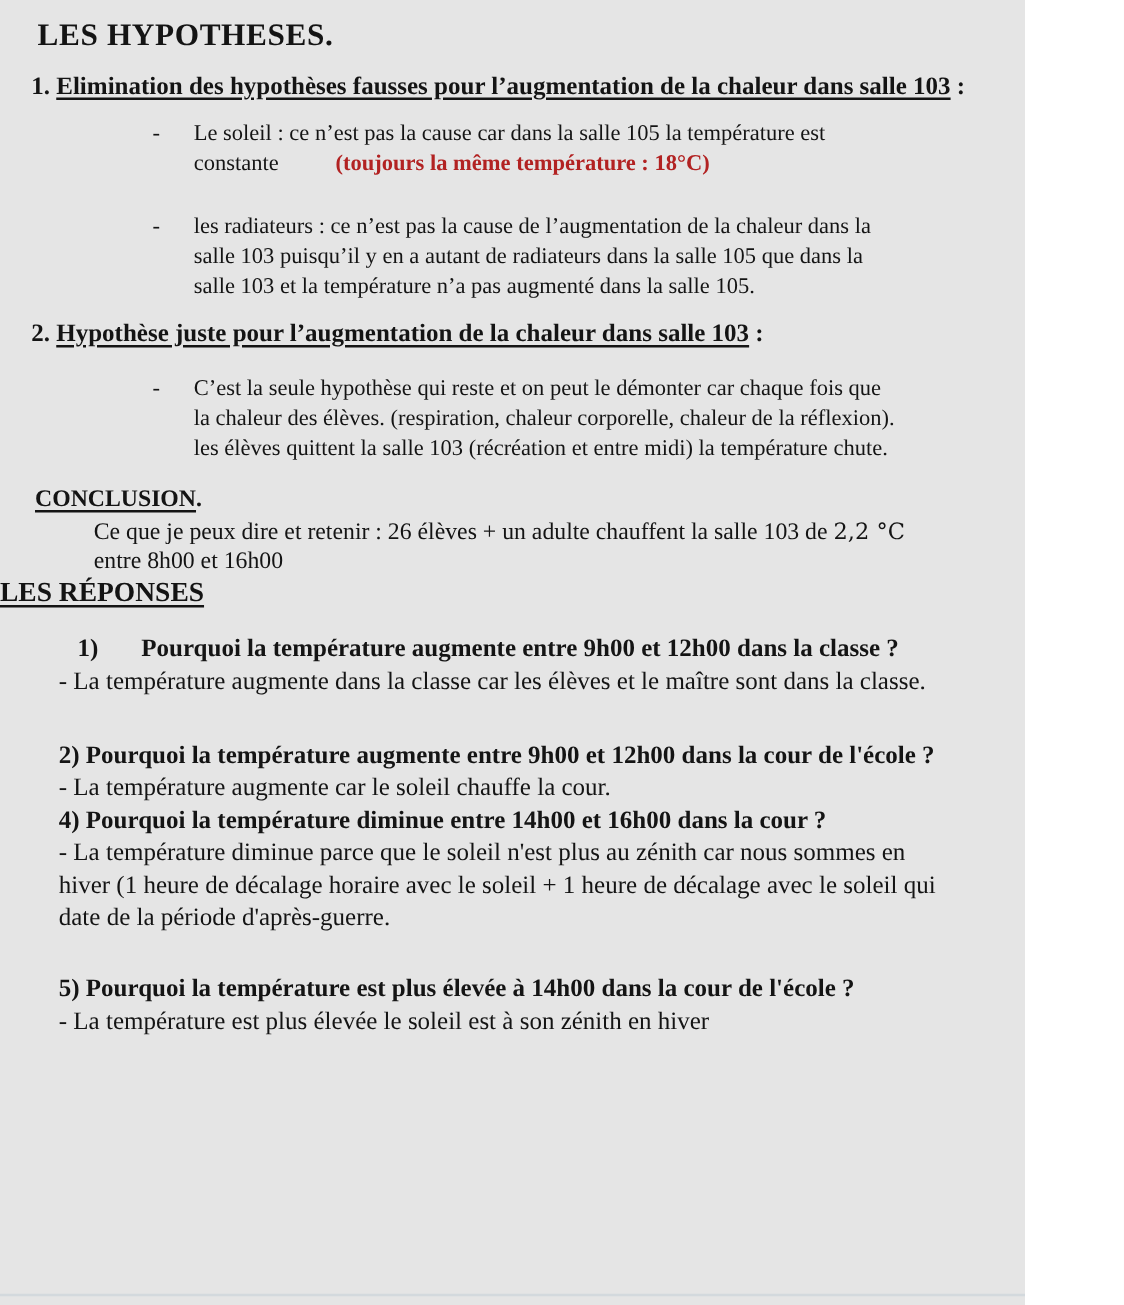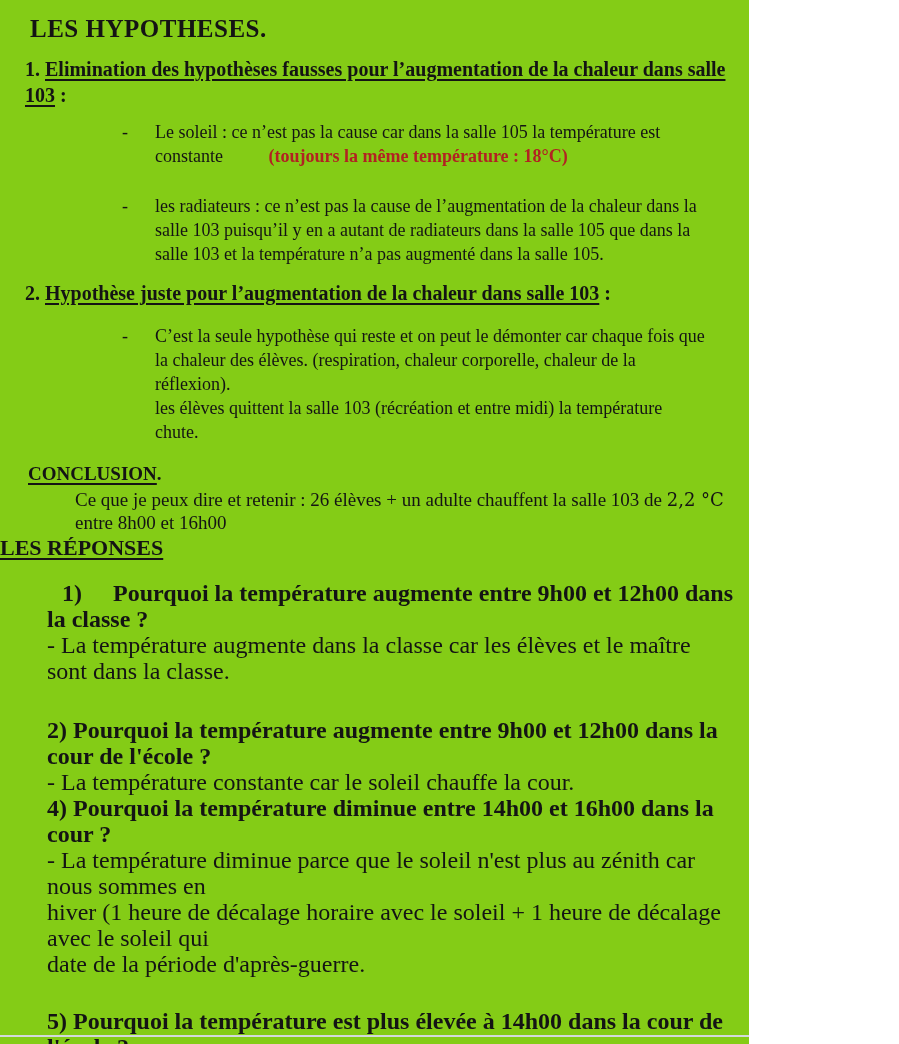--- a/index.html
+++ b/index.html
@@ -1,22 +1,22 @@
 <!DOCTYPE html>
 <html lang="fr" style="--accent-red: #B22222; --divider: #d3d9dd;"><head>
 <meta charset="utf-8">
 <style>
   :root { --accent-red: #B22222; --ink: #141414; --divider: #d3d9dd; }
   * { margin: 0; padding: 0; box-sizing: border-box; }
   html, body { background: #fff; }
   .page {
     position: relative;
-    width: 749px;
+    width: 820px;
     height: 1044px;
-    background: #84cc16;
+    background: #e5e5e5;
     color: var(--ink);
     font-family: "Liberation Serif", serif;
     overflow: hidden;
   }
   .title {
     font-size: 25px;
     font-weight: bold;
     line-height: 30px;
     margin: 14px 0 0 30px;
     letter-spacing: 0.5px;
@@ -56,21 +56,21 @@
   .val { font-family: "DejaVu Serif", serif; font-size: 18px; }
   .rep-h {
     text-align: left;
     font-size: 22px;
     font-weight: bold;
     line-height: 28px;
   }
   .qa-block {
     margin: 18px 0 0 47px;
     padding-right: 14px;
-    font-size: 24px;
+    font-size: 20px;
     line-height: 26px;
   }
   .q { font-weight: bold; }
   .q1num { display: inline-block; width: 51px; margin-left: 15px; }
   #qa2 { margin-top: 33px; }
   #qa3 { margin-top: 30px; }
   #qa4 { }
   #qa5 { margin-top: 31px; }
   .divider {
     position: absolute;
@@ -136,21 +136,21 @@
 
     <div id="qa1">
       <div class="q">
         <span class="q1num">1)</span><span>Pourquoi la température augmente entre 9h00 et 12h00 dans la classe ?</span>
       </div>
       <div class="a">- La température augmente dans la classe car les élèves et le maître sont dans la classe.</div>
     </div>
 
     <div id="qa2">
       <div class="q">2) Pourquoi la température augmente entre 9h00 et 12h00 dans la cour de l'école ?</div>
-      <div class="a">- La température constante car le soleil chauffe la cour.</div>
+      <div class="a">- La température augmente car le soleil chauffe la cour.</div>
     </div>
 
 
     <div id="qa4">
       <div class="q">4) Pourquoi la température diminue entre 14h00 et 16h00 dans la cour ?</div>
       <div class="a">- La température diminue parce que le soleil n'est plus au zénith car nous sommes en</div>
       <div class="a">hiver (1 heure de décalage horaire avec le soleil + 1 heure de décalage avec le soleil qui</div>
       <div class="a">date de la période d'après-guerre.</div>
     </div>
 

